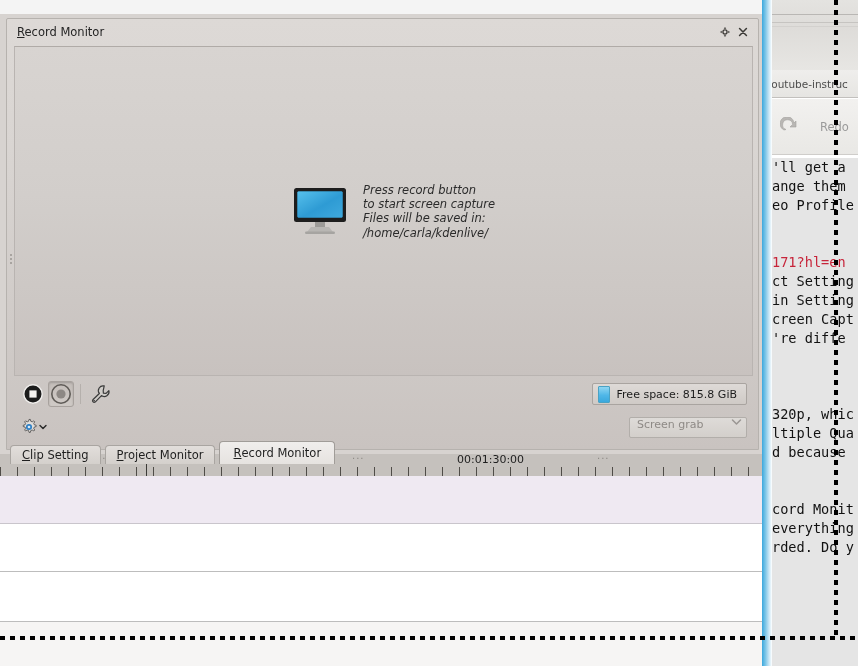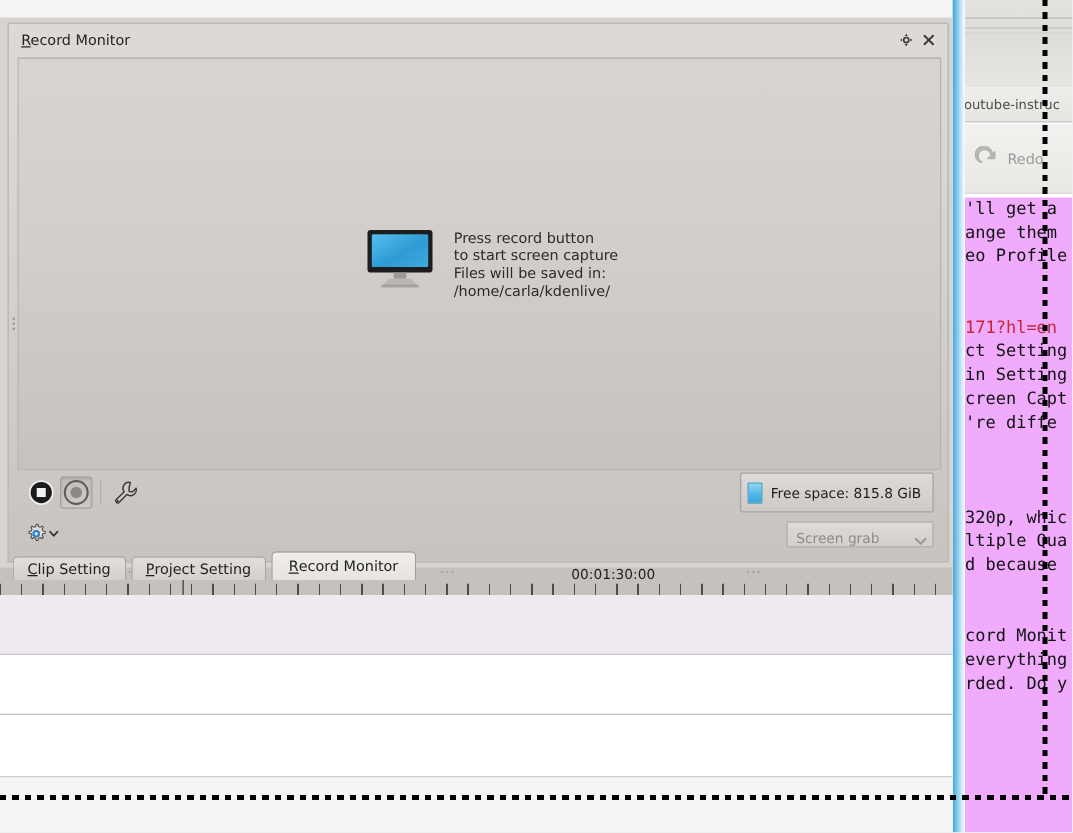--- a/index.html
+++ b/index.html
@@ -79,30 +79,30 @@
     left: 0; top: 99px;
     width: 96px; height: 55px;
     background: linear-gradient(to bottom, #f2f1ef 0%, #e9e8e5 100%);
     border-bottom: 1px solid #cfcdca;
   }
   .redo-btn {
     position: absolute;
     left: 18px; top: 18px;
     display: flex;
     align-items: center;
-    gap: 6px;
+    gap: 20px;
     color: #9b9b9b;
     font-size: 11.5px;
   }
   .redo-icon { width: 20px; height: 20px; display:block; }
   .bg-textarea {
     position: absolute;
     left: 10px; top: 158px;
     width: 86px; height: 508px;
-    background: #f0abfc;
+    background: #e5e5e5;
     font-family: "DejaVu Sans Mono", "Liberation Mono", monospace;
     font-size: 13.6px;
     line-height: 19px;
     color: #111111;
     white-space: pre;
     overflow: hidden;
     letter-spacing: 0px;
   }
   .bg-textarea .ln { display:block; height:19px; }
   .bg-textarea .ln.link { color: #c7243a; }
@@ -238,21 +238,23 @@
     border: 1px solid #b9b4b1;
     border-top-color: #b0aba7;
     box-sizing: border-box;
     overflow: hidden;
   }
   .vp-content {
     position: absolute;
     left: 278px;
     top: 136px;
     display: flex;
+    align-items: center;
     gap: 16px;
+    font-style: italic;
   }
   .vp-text {
     font-size: 11.5px;
     line-height: 14.2px;
     color: #2b2b2b;
     white-space: pre;
   }
   .monitor-icon { width: 54px; height: 48px; display: block; }
 
   
@@ -300,21 +302,21 @@
   .tsep {
     width: 1px; height: 20px;
     background: #b5b0ac;
     margin: 0 6px 0 4px;
   }
   .spacer { flex: 1; }
   .freespace {
     display: flex;
     align-items: center;
     gap: 7px;
-    height: 32px;
+    height: 22px;
     padding: 0 9px 0 5px;
     background: linear-gradient(to bottom, #dedad7 0%, #cfcac6 100%);
     border: 1px solid #a9a4a0;
     border-radius: 2px;
     box-sizing: border-box;
     font-size: 11px;
     color: #1d1d1d;
   }
   .drive-ind {
     width: 10px; height: 15px;
@@ -339,21 +341,21 @@
     gap: 1px;
   }
   .chev-sm { width: 8px; height: 8px; display:block; }
   .combo {
     width: 118px; height: 21px;
     background: linear-gradient(to bottom, #dedbd8 0%, #d3cfcb 100%);
     border: 1px solid #b2aeaa;
     border-radius: 2px;
     box-sizing: border-box;
     display: flex;
-    align-items: flex-end;
+    align-items: flex-start;
     padding: 0 4px 0 7px;
     font-size: 11px;
     color: #8e8a86;
   }
   .combo .cl { flex: 1; }
   .combo svg { display:block; }
 
   
   .tabbar {
     position: absolute;
@@ -538,21 +540,21 @@
 
     </div>
 
     <div class="tabbar" id="tabbar">
         <div class="tab">
           <u>C</u>
           <span>lip Setting</span>
         </div>
         <div class="tab">
           <u>P</u>
-          <span>roject Setting</span>
+          <span>roject Monitor</span>
         </div>
         <div class="tab selected">
           <u>R</u>
           <span>ecord Monitor</span>
         </div>
       </div>
   </div>
 
   <div class="dotted-v"></div>
   <div class="dotted-h"></div>

